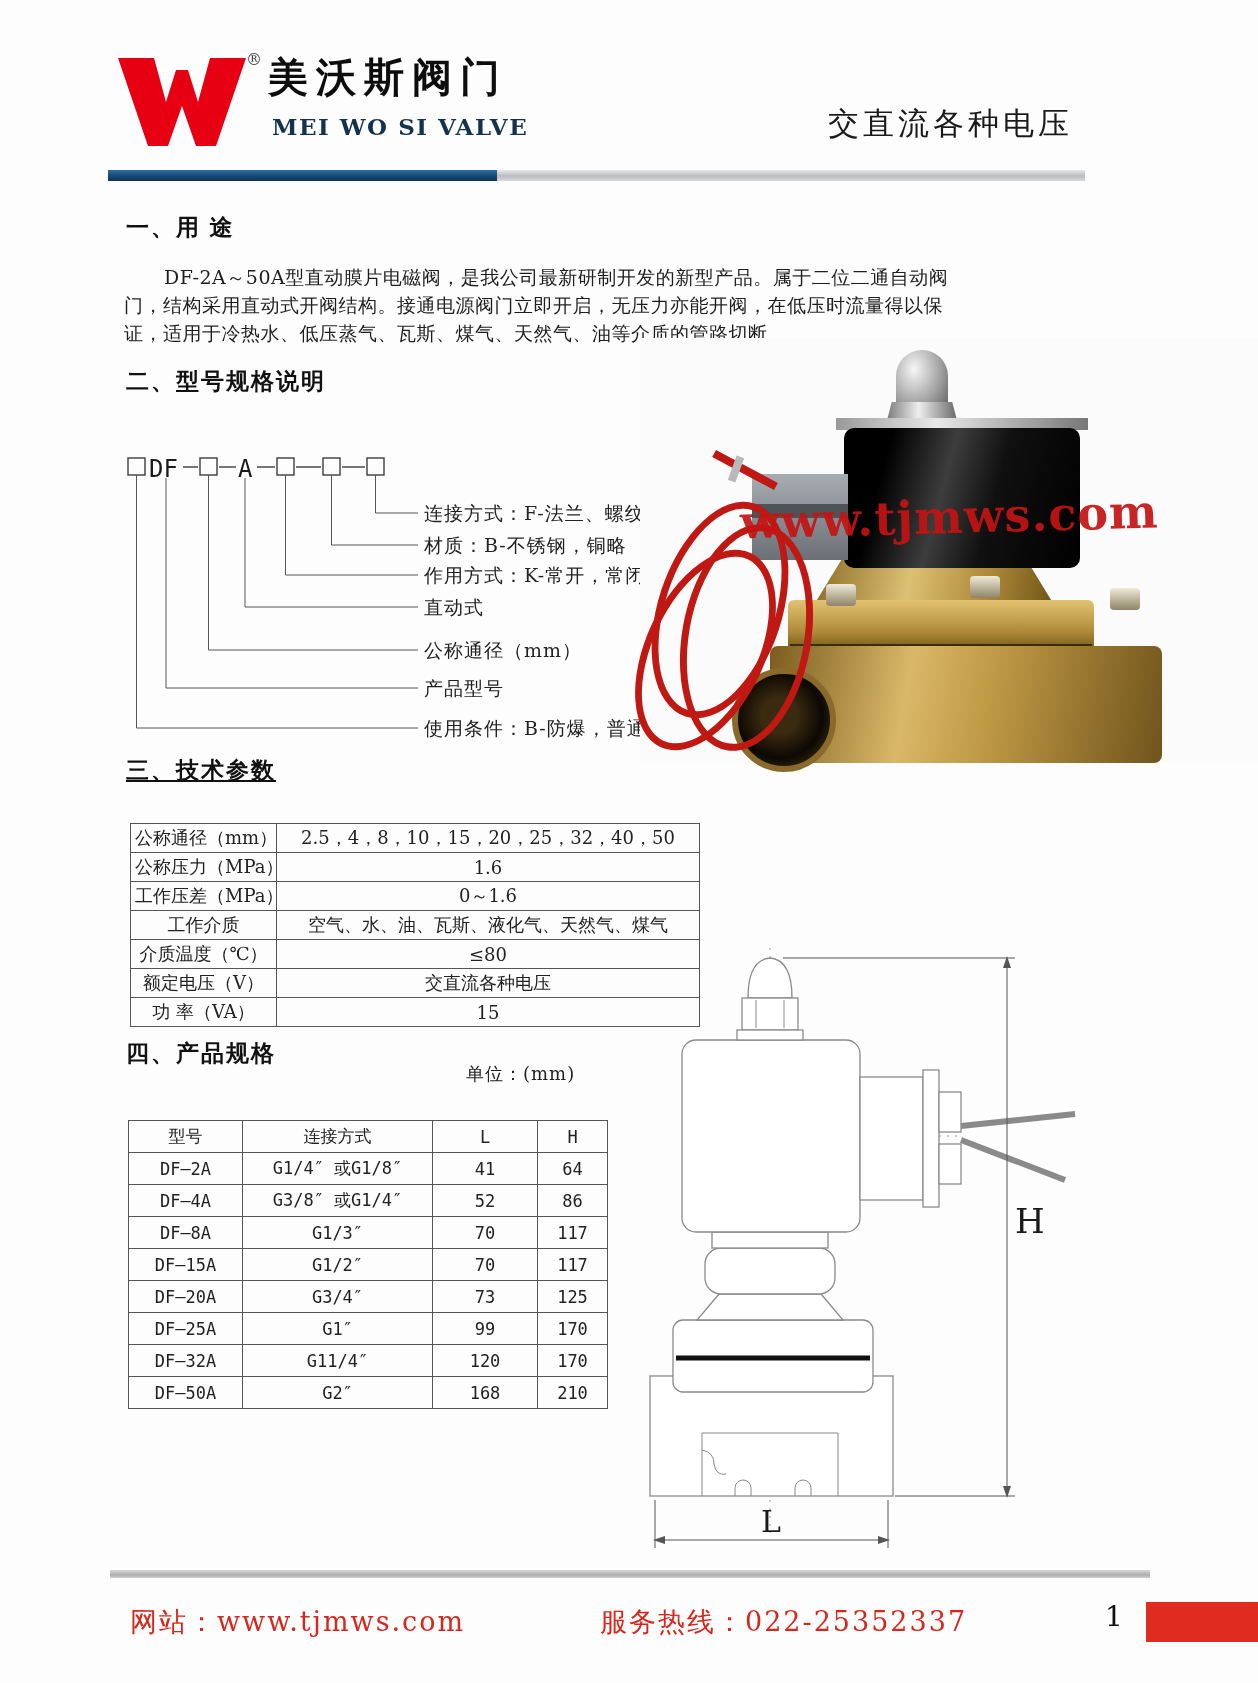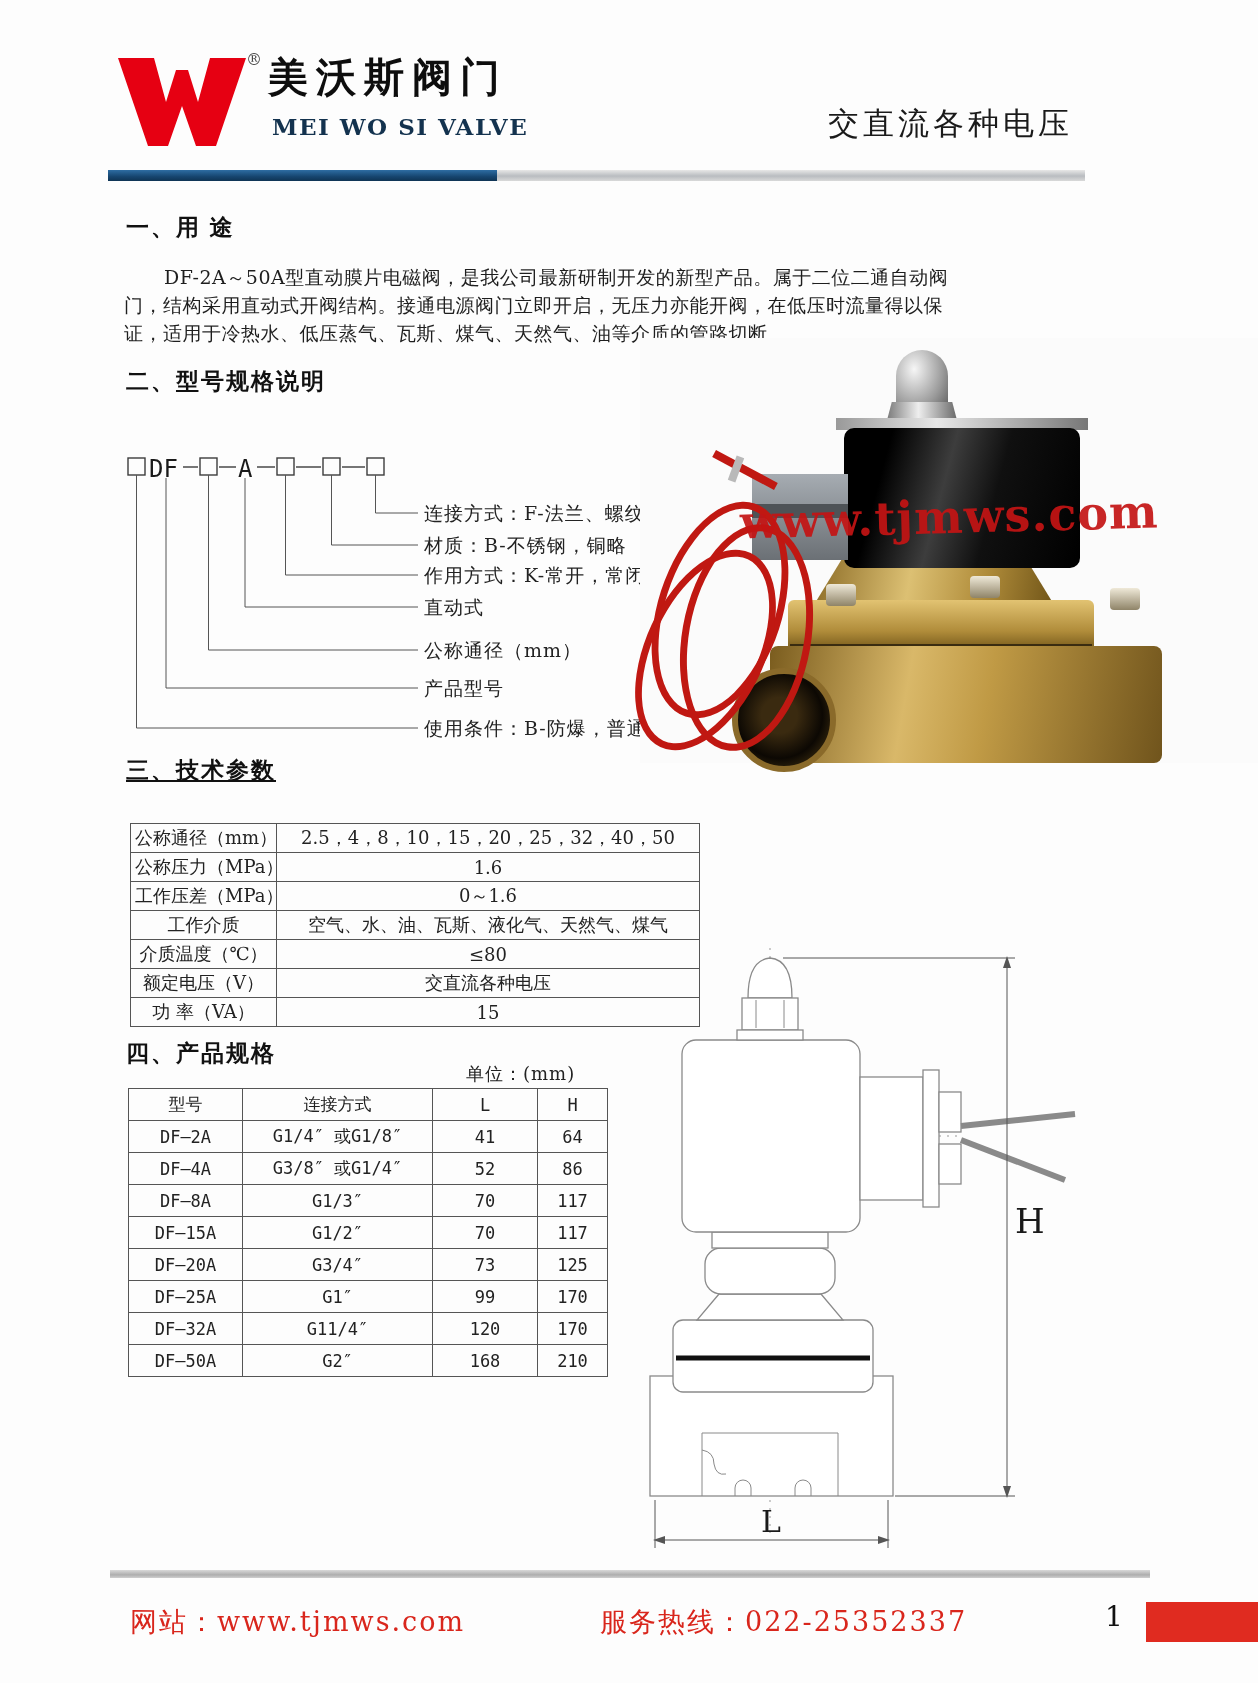--- a/index.html
+++ b/index.html
@@ -19,21 +19,21 @@
   .para{font-size:19px;letter-spacing:0.5px;color:#1e1e1e;white-space:nowrap;}
   .sec-h{font-size:23px;letter-spacing:2px;}
 
   
   .code-label{font-size:19px;letter-spacing:1px;color:#222;white-space:nowrap;}
 
   
   table{border-collapse:collapse;table-layout:fixed;}
   .tech{width:570px;font-size:18px;}
   .tech td{border:1px solid #555;text-align:center;height:28px;padding:0 4px;overflow:hidden;white-space:nowrap;}
-  .spec{width:479px;font-size:17px;font-family:"DejaVu Sans Mono", monospace;}
+  .spec{width:479px;font-size:17px;font-family:"DejaVu Sans Mono", monospace;margin-top:32px;}
   .spec td{border:1px solid #555;text-align:center;height:31px;padding:0 2px;overflow:hidden;white-space:nowrap;}
 
   .unit-note{font-size:18px;letter-spacing:1px;}
 
   
   .ph{position:absolute;}
   .watermark{font-size:46px;font-weight:bold;color:#c41414;letter-spacing:1px;
              transform:rotate(-1.5deg);opacity:.92;white-space:nowrap;font-family:"DejaVu Serif",serif;}
   .loop{position:absolute;border:7px solid #c01812;border-radius:50%;background:transparent;}
 

